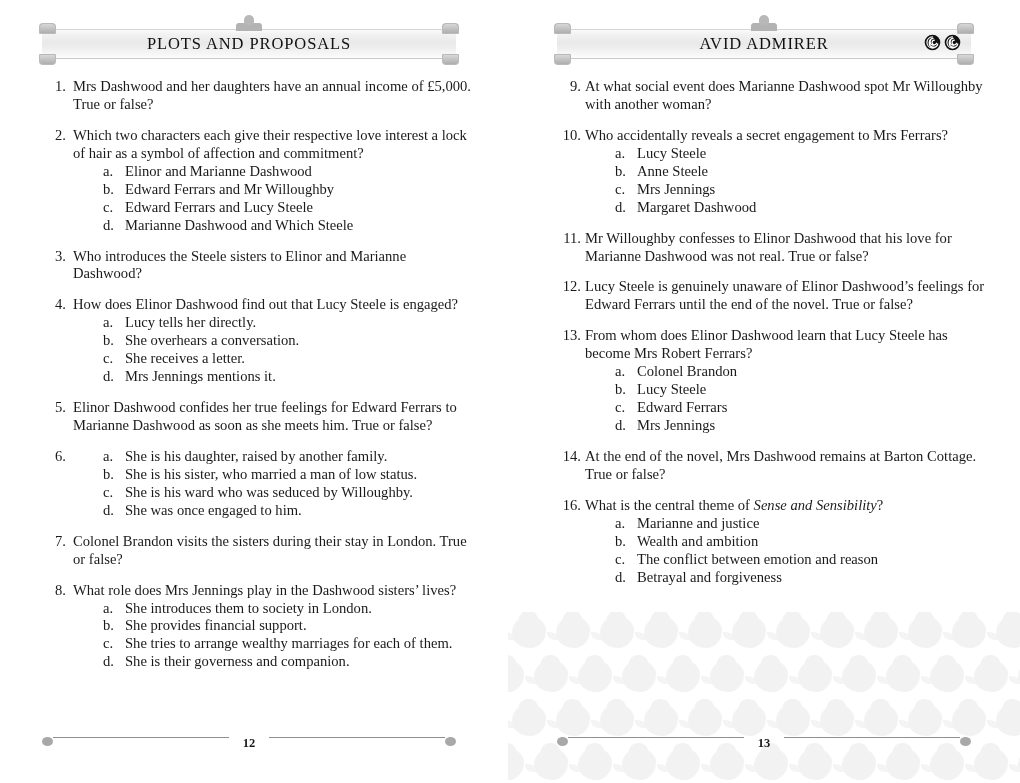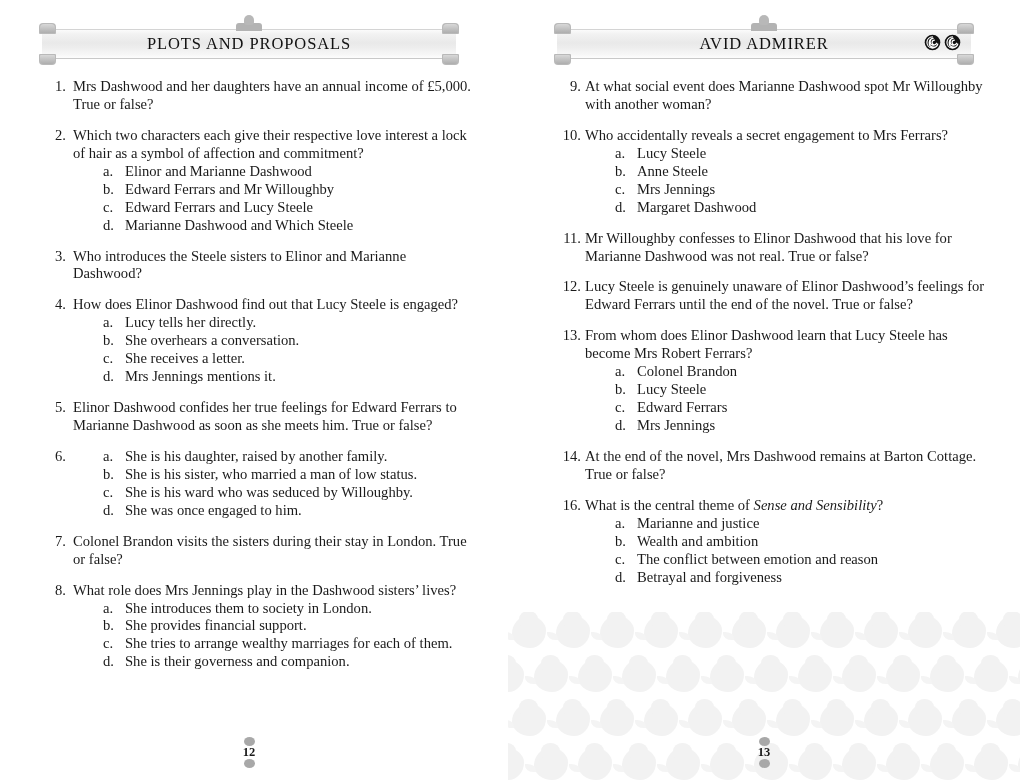--- a/index.html
+++ b/index.html
@@ -196,23 +196,21 @@
   .opt-txt { flex: 1 1 auto; }
 
   
   .footer {
     position: absolute;
     left: 22px;
     bottom: 32px;
     width: 414px;
     height: 14px;
     display: flex;
-    align-items: center;
     z-index: 3;
-    flex-direction: column;
   }
   .f-dot {
     flex: 0 0 auto;
     width: 11px;
     height: 9px;
     background: #a8a8a8;
     border-radius: 50%;
   }
   .f-rule {
     flex: 1 1 auto;

